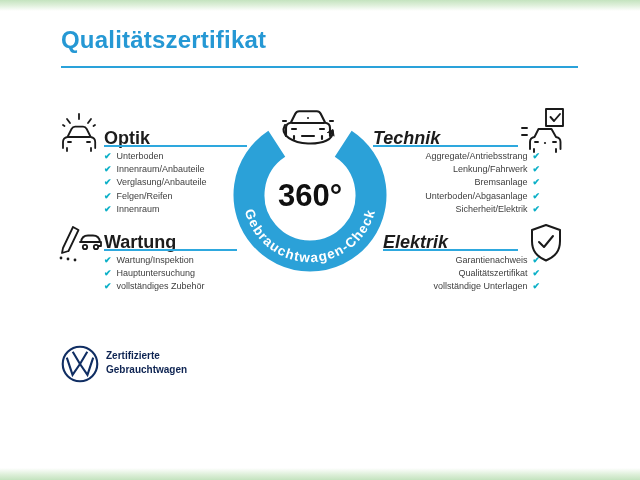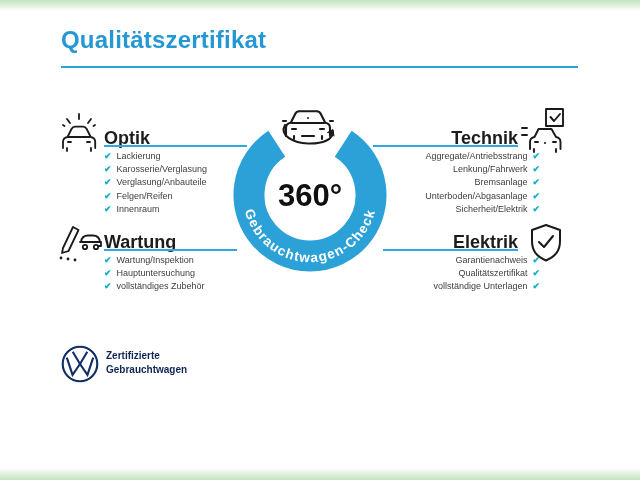--- a/index.html
+++ b/index.html
@@ -14,21 +14,21 @@
   .title-rule{position:absolute;left:61px;top:66px;width:517px;height:2px;background:#2aa2da;}
 
   .sec-heading{position:absolute;font-size:18px;font-weight:bold;color:#1c1c1c;}
   .sec-rule{position:absolute;height:2px;background:#2ea8de;}
   .items{position:absolute;display:flex;flex-direction:column;}
   .check-item{display:flex;align-items:baseline;height:13.2px;font-size:9px;color:#3e3e3e;}
   .check-item .chk{color:#0cb0c7;font-size:9px;font-weight:bold;}
   .check-item.left .chk{margin-right:5px;}
   .check-item.right{justify-content:flex-end;}
   .check-item.right .chk{margin-left:5px;}
-  .align-right{text-align:right;}
+  .align-right{font-style:italic;}
   .icon{position:absolute;}
   .icon svg{display:block;}
 
   .badge{position:absolute;left:232px;top:98px;width:156px;height:178px;}
   .footer-logo{position:absolute;left:60px;top:344px;width:40px;height:40px;}
   .footer-text{position:absolute;left:106px;top:349px;font-size:10px;font-weight:bold;
         color:#0e2452;line-height:14px;}
 </style>
 </head>
 <body>
@@ -45,25 +45,25 @@
       <path d="M9,9 l3,4 M21,4 v5 M33,9 l-3,4 M5,15 l1.5,1 M37,15 l-1.5,1"></path>
       <path d="M5,38 v-6 c0,-3 2,-4.6 4.5,-5 l4,-8 c0.8,-1.6 2,-2.4 3.6,-2.4 h8 c1.6,0 2.8,0.8 3.6,2.4 l4,8 c2.5,0.4 4.5,2 4.5,5 v6"></path>
       <path d="M10.5,27 h21 M10,32 h3 M29,32 h3 M9,38 v3 M33,38 v3"></path>
     </svg>
   </div>
   <div class="sec-heading" style="left:104px;top:128px;">Optik</div>
   <div class="sec-rule" style="left:104px;top:145px;width:143px;"></div>
   <div class="items" style="left:104px;top:151px;width:143px;">
       <div class="check-item left">
         <span class="chk">✔</span>
-        <span class="lbl">Lackierung</span>
+        <span class="lbl">Unterboden</span>
       </div>
       <div class="check-item left">
         <span class="chk">✔</span>
-        <span class="lbl">Karosserie/Verglasung</span>
+        <span class="lbl">Innenraum/Anbauteile</span>
       </div>
       <div class="check-item left">
         <span class="chk">✔</span>
         <span class="lbl">Verglasung/Anbauteile</span>
       </div>
       <div class="check-item left">
         <span class="chk">✔</span>
         <span class="lbl">Felgen/Reifen</span>
       </div>
       <div class="check-item left">

